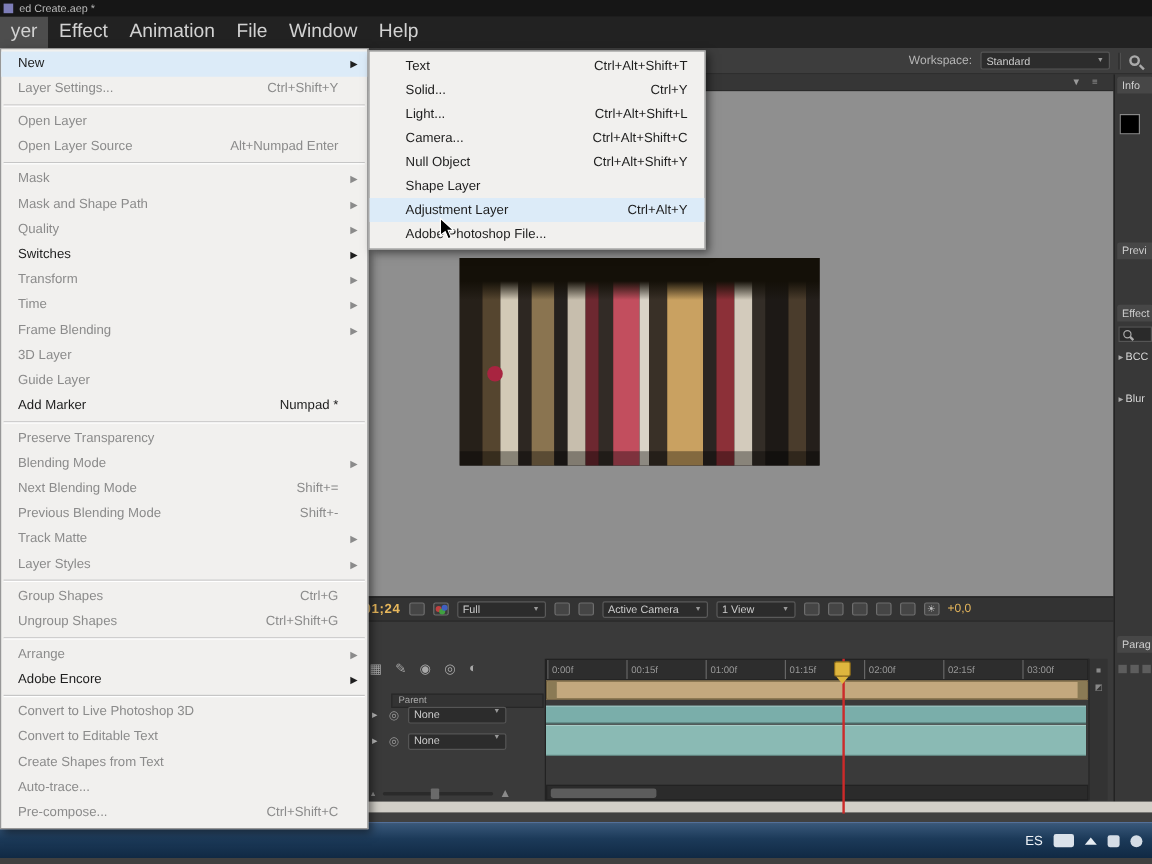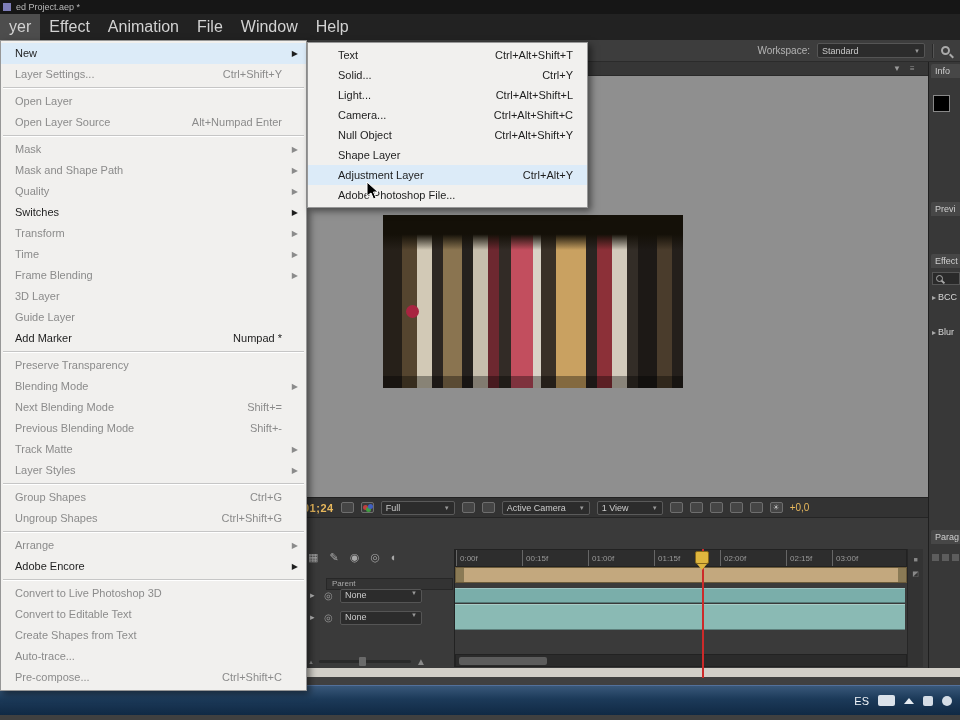--- a/index.html
+++ b/index.html
@@ -98,21 +98,21 @@
 .menu-sep::after{content:"";position:absolute;left:2px;right:2px;top:2px;border-top:1px solid #c6c6c6;border-bottom:1px solid #fff}
 .cursor{position:absolute;left:366px;top:181px;z-index:60}
 </style>
 </head>
 <body>
 
 <div class="screen">
 
   <div class="titlebar">
     <span class="app-icon"></span>
-    <span>ed Project.aep *</span>
+    <span>ed Create.aep *</span>
   </div>
 
   <div class="menubar" id="menubar">
       <span class="mb-item active">yer</span>
       <span class="mb-item">Effect</span>
       <span class="mb-item">Animation</span>
       <span class="mb-item">File</span>
       <span class="mb-item">Window</span>
       <span class="mb-item">Help</span>
     </div>
@@ -201,21 +201,21 @@
       <span>◎</span>
       <span>◐</span>
     </div>
     <div class="ruler" id="ruler">
         <div class="tick" style="left: 0px;">0:00f</div>
         <div class="tick" style="left: 66px;">00:15f</div>
         <div class="tick" style="left: 132px; text-align: right;">01:00f</div>
         <div class="tick" style="left: 198px;">01:15f</div>
         <div class="tick" style="left: 264px;">02:00f</div>
         <div class="tick" style="left: 330px;">02:15f</div>
-        <div class="tick" style="left: 376px;">03:00f</div>
+        <div class="tick" style="left: 396px;">03:00f</div>
       </div>
     <div class="workarea" id="workarea" style="background: rgb(195, 168, 126);"></div>
     <div class="parent-header">Parent</div>
     <div class="tl-col-line"></div>
     <div id="tl-rows">
         <div class="tl-row" style="top: 69px;">
           <span class="tl-twirl">▸</span>
           <span class="tl-whip">◎</span>
           <div class="tl-dd">
             <span class="tl-dd-val">None</span>

